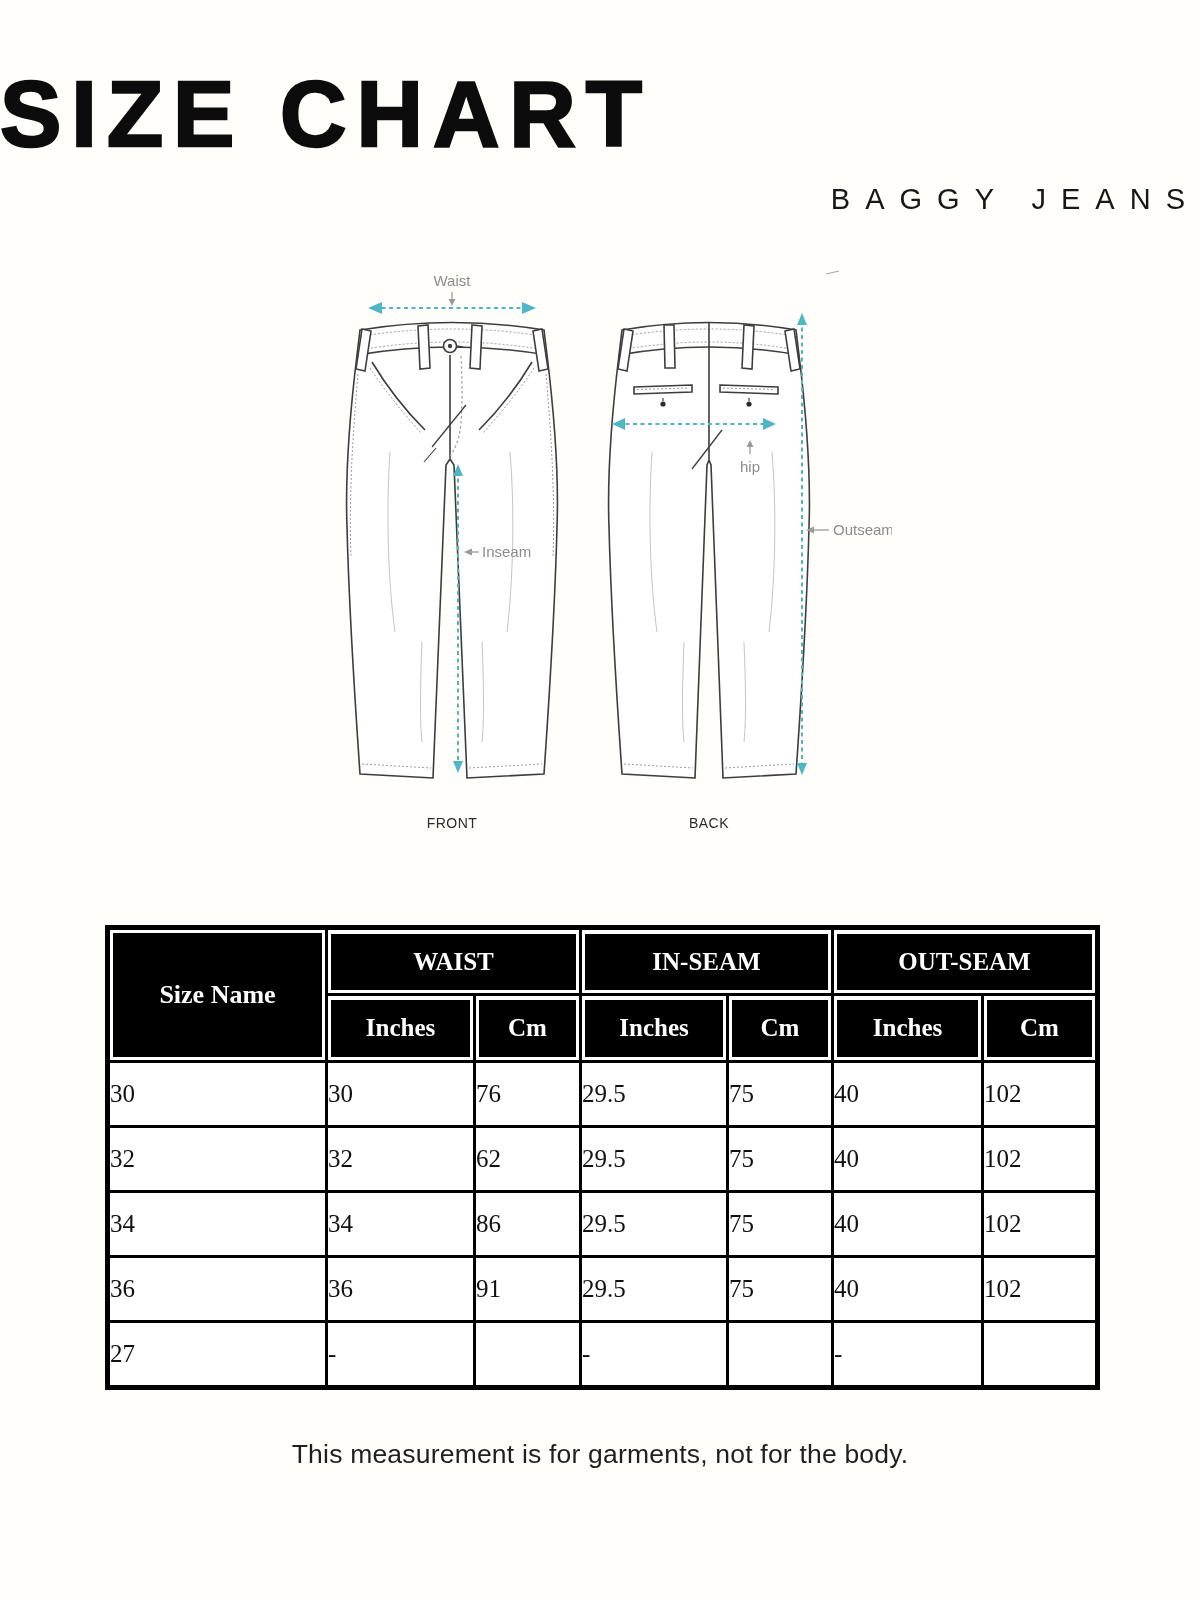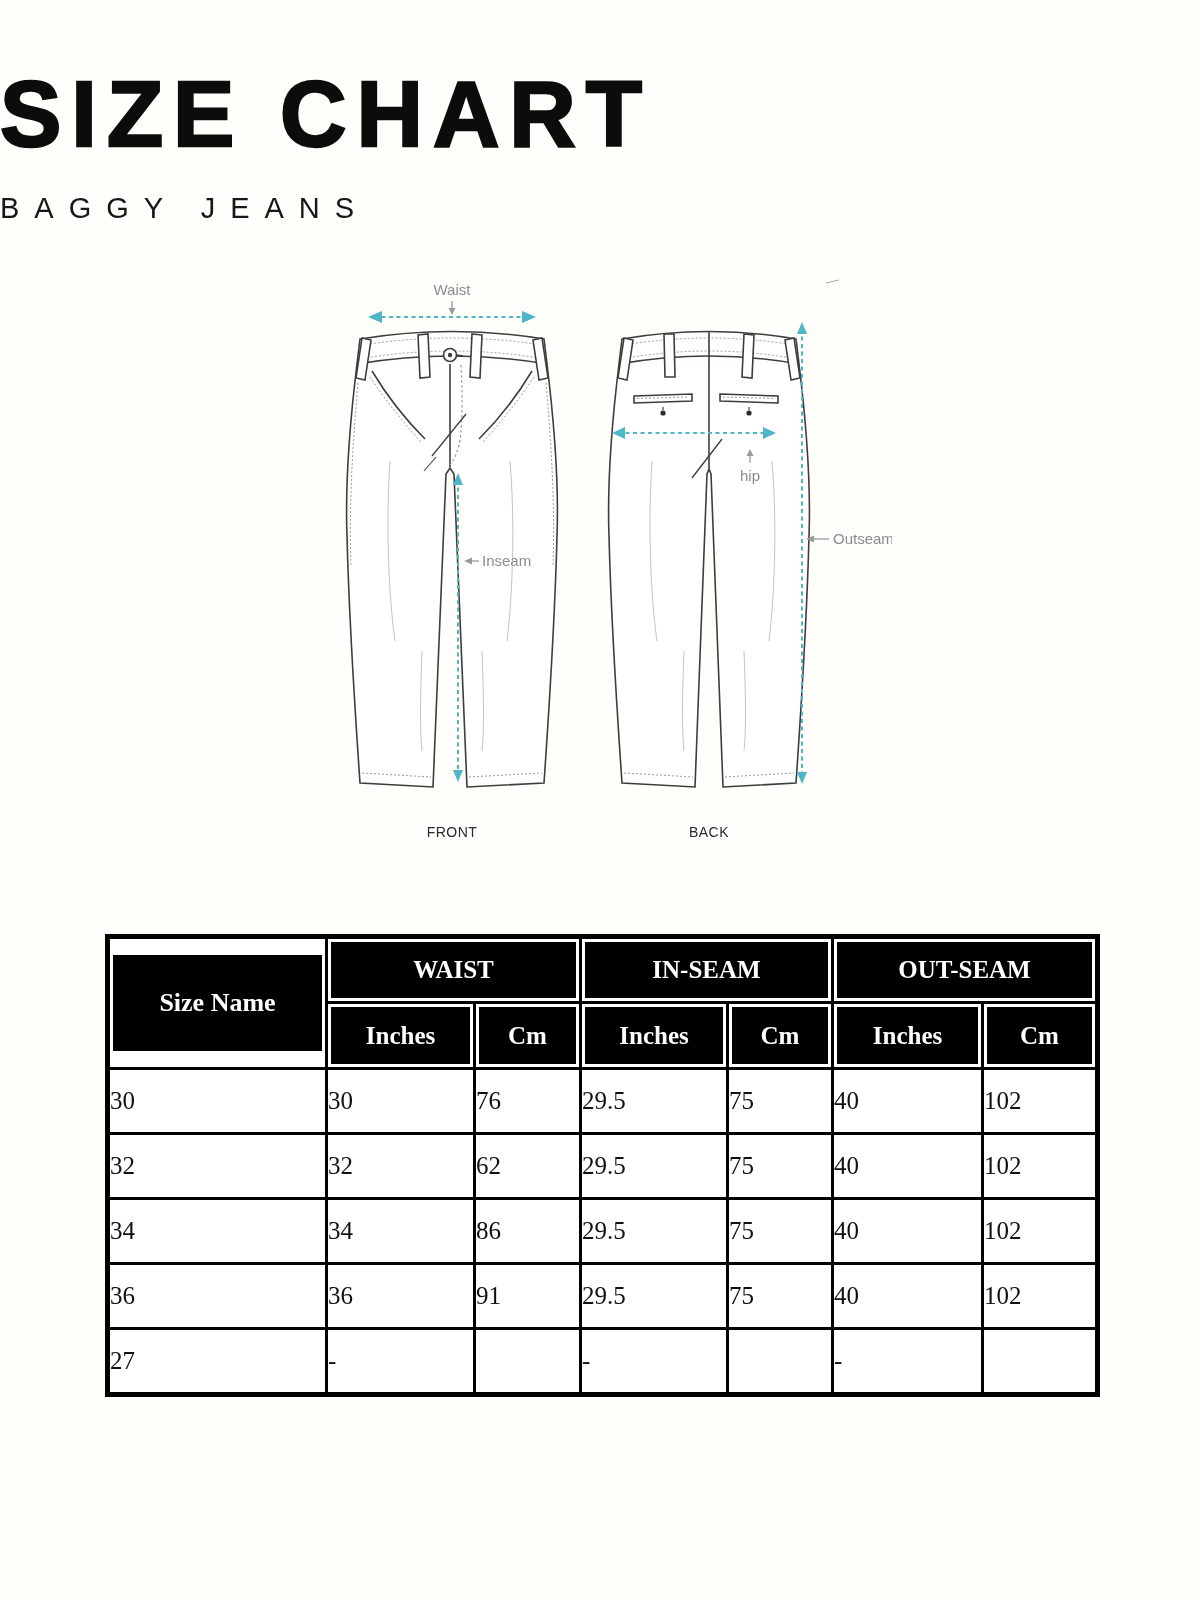--- a/index.html
+++ b/index.html
@@ -15,22 +15,22 @@
     margin-top:68px;
     text-align:left;
     font-size:92px;
     font-weight:bold;
     letter-spacing:10px;
     color:#0c0c0c;
     -webkit-text-stroke:2.5px #0c0c0c;
     line-height:1;
   }
   .subtitle{
-    margin-top:34px;
-    text-align:left;
+    margin-top:25px;
+    text-align:right;
     font-size:29px;
     font-weight:400;
     letter-spacing:15px;
     color:#171717;
     line-height:1;
   }
   
   .diagram{
     display:block;
     margin:48px 0 0 332px;
@@ -46,21 +46,21 @@
   }
   th,td{border:3px solid #000;padding:0;}
   th{background:#fff;padding:3px;vertical-align:middle;}
   .hfill{
     background:#000;color:#fff;
     display:flex;align-items:center;justify-content:center;
     font-family:"Liberation Serif",serif;
     font-weight:bold;
     font-size:25px;
   }
-  .h-corner .hfill{height:96px;font-size:26px;}
+  .h-corner .hfill{height:124px;font-size:26px;}
   .h-group  .hfill{height:56px;}
   .h-unit   .hfill{height:57px;}
   td{
     height:62px;
     text-align:left;
     vertical-align:middle;
     font-family:"Liberation Serif",serif;
     font-size:25px;
     color:#111;
   }
@@ -296,13 +296,14 @@
         <td>-</td>
         <td></td>
         <td>-</td>
         <td></td>
       </tr>
     </tbody>
   </table>
 </div>
 
 <div class="footer">
+  <div>This measurement is for garments, not for the body.</div>
 </div>
 
 </body></html>

